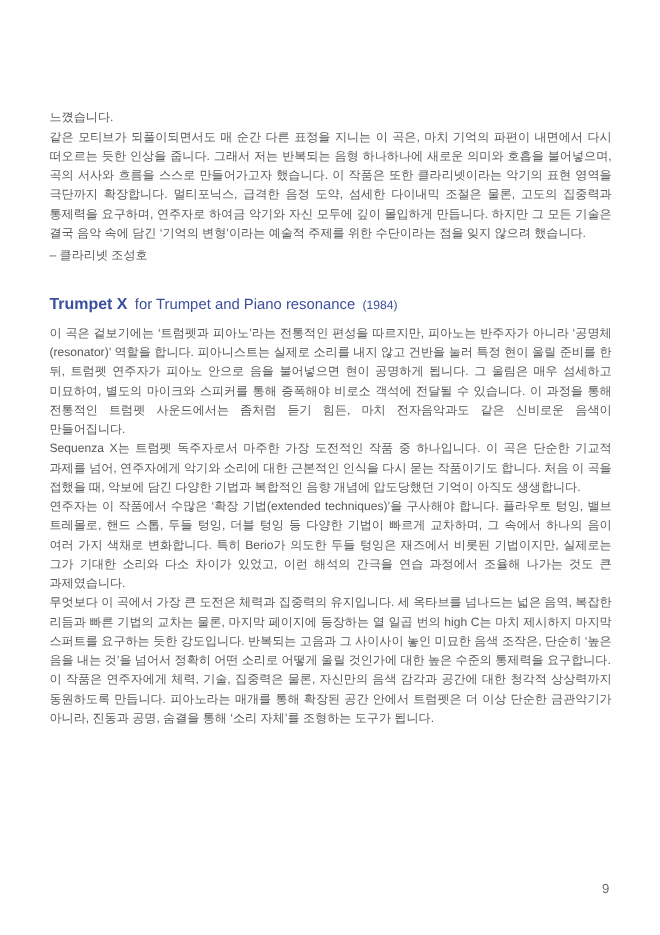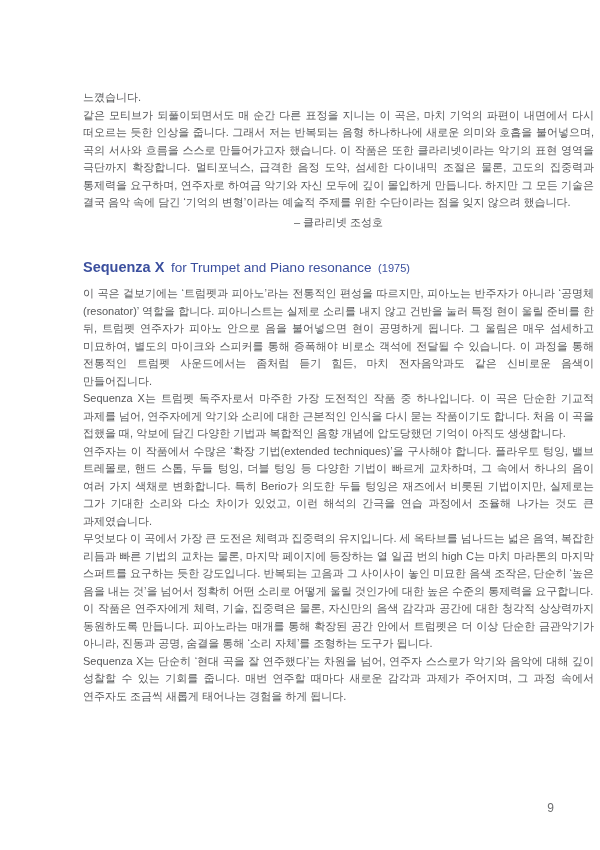--- a/index.html
+++ b/index.html
@@ -10,38 +10,37 @@
   body {
     position: relative;
     width: 600px;
     height: 850px;
     overflow: hidden;
     font-family: "Liberation Sans", sans-serif;
   }
   .content {
     position: absolute;
     left: 45px;
-    top: 89px;
+    top: 99px;
     width: 511px;
     color: #57585a;
-    margin-left: 38px;
   }
   p.body-par {
     margin: 0;
     font-size: 11px;
     line-height: 17.5px;
     text-align: justify;
     word-break: keep-all;
     color: #57585a;
   }
   p.attribution {
     margin: 2px 0 0 0;
     font-size: 11px;
     line-height: 17.5px;
-    text-align: center;
+    text-align: left;
     color: #58595b;
   }
   h2.section-heading {
     margin: 23px 0 7px 0;
     color: #3b4f9e;
     font-weight: normal;
     line-height: 20px;
   }
   h2.section-heading .t-main {
     font-weight: bold;
@@ -66,29 +65,28 @@
 
 <div class="content">
 
   <div>
     <p class="body-par">느꼈습니다.</p>
     <p class="body-par">같은 모티브가 되풀이되면서도 매 순간 다른 표정을 지니는 이 곡은, 마치 기억의 파편이 내면에서 다시 떠오르는 듯한 인상을 줍니다. 그래서 저는 반복되는 음형 하나하나에 새로운 의미와 호흡을 불어넣으며, 곡의 서사와 흐름을 스스로 만들어가고자 했습니다. 이 작품은 또한 클라리넷이라는 악기의 표현 영역을 극단까지 확장합니다. 멀티포닉스, 급격한 음정 도약, 섬세한 다이내믹 조절은 물론, 고도의 집중력과 통제력을 요구하며, 연주자로 하여금 악기와 자신 모두에 깊이 몰입하게 만듭니다. 하지만 그 모든 기술은 결국 음악 속에 담긴 ‘기억의 변형’이라는 예술적 주제를 위한 수단이라는 점을 잊지 않으려 했습니다.</p>
     <p class="attribution">– 클라리넷 조성호</p>
   </div>
 
   <h2 class="section-heading">
-    <span class="t-main">Sequenza X</span>
+    <span class="t-main">Trumpet X</span>
     <span class="t-sub">for Trumpet and Piano resonance</span>
-    <span class="t-year">(1975)</span>
+    <span class="t-year">(1984)</span>
   </h2>
 
   <div>
     <p class="body-par">이 곡은 겉보기에는 ‘트럼펫과 피아노’라는 전통적인 편성을 따르지만, 피아노는 반주자가 아니라 ‘공명체(resonator)’ 역할을 합니다. 피아니스트는 실제로 소리를 내지 않고 건반을 눌러 특정 현이 울릴 준비를 한 뒤, 트럼펫 연주자가 피아노 안으로 음을 불어넣으면 현이 공명하게 됩니다. 그 울림은 매우 섬세하고 미묘하여, 별도의 마이크와 스피커를 통해 증폭해야 비로소 객석에 전달될 수 있습니다. 이 과정을 통해 전통적인 트럼펫 사운드에서는 좀처럼 듣기 힘든, 마치 전자음악과도 같은 신비로운 음색이 만들어집니다.</p>
     <p class="body-par">Sequenza X는 트럼펫 독주자로서 마주한 가장 도전적인 작품 중 하나입니다. 이 곡은 단순한 기교적 과제를 넘어, 연주자에게 악기와 소리에 대한 근본적인 인식을 다시 묻는 작품이기도 합니다. 처음 이 곡을 접했을 때, 악보에 담긴 다양한 기법과 복합적인 음향 개념에 압도당했던 기억이 아직도 생생합니다.</p>
     <p class="body-par">연주자는 이 작품에서 수많은 ‘확장 기법(extended techniques)’을 구사해야 합니다. 플라우토 텅잉, 밸브 트레몰로, 핸드 스톱, 두들 텅잉, 더블 텅잉 등 다양한 기법이 빠르게 교차하며, 그 속에서 하나의 음이 여러 가지 색채로 변화합니다. 특히 Berio가 의도한 두들 텅잉은 재즈에서 비롯된 기법이지만, 실제로는 그가 기대한 소리와 다소 차이가 있었고, 이런 해석의 간극을 연습 과정에서 조율해 나가는 것도 큰 과제였습니다.</p>
-    <p class="body-par">무엇보다 이 곡에서 가장 큰 도전은 체력과 집중력의 유지입니다. 세 옥타브를 넘나드는 넓은 음역, 복잡한 리듬과 빠른 기법의 교차는 물론, 마지막 페이지에 등장하는 열 일곱 번의 high C는 마치 마라톤의 마지막 스퍼트를 요구하는 듯한 강도입니다. 반복되는 고음과 그 사이사이 놓인 미묘한 음색 조작은, 단순히 ‘높은 음을 내는 것’을 넘어서 정확히 어떤 소리로 어떻게 울릴 것인가에 대한 높은 수준의 통제력을 요구합니다.</p>
+    <p class="body-par">무엇보다 이 곡에서 가장 큰 도전은 체력과 집중력의 유지입니다. 세 옥타브를 넘나드는 넓은 음역, 복잡한 리듬과 빠른 기법의 교차는 물론, 마지막 페이지에 등장하는 열 일곱 번의 high C는 마치 제시하지 마지막 스퍼트를 요구하는 듯한 강도입니다. 반복되는 고음과 그 사이사이 놓인 미묘한 음색 조작은, 단순히 ‘높은 음을 내는 것’을 넘어서 정확히 어떤 소리로 어떻게 울릴 것인가에 대한 높은 수준의 통제력을 요구합니다.</p>
     <p class="body-par">이 작품은 연주자에게 체력, 기술, 집중력은 물론, 자신만의 음색 감각과 공간에 대한 청각적 상상력까지 동원하도록 만듭니다. 피아노라는 매개를 통해 확장된 공간 안에서 트럼펫은 더 이상 단순한 금관악기가 아니라, 진동과 공명, 숨결을 통해 ‘소리 자체’를 조형하는 도구가 됩니다.</p>
-    <p class="body-par">Sequenza X는 단순히 ‘현대 곡을 잘 연주했다’는 차원을 넘어, 연주자 스스로가 악기와 음악에 대해 깊이 성찰할 수 있는 기회를 줍니다. 매번 연주할 때마다 새로운 감각과 과제가 주어지며, 그 과정 속에서 연주자도 조금씩 새롭게 태어나는 경험을 하게 됩니다.</p>
   </div>
 
 </div>
 
 <div class="page-number">9</div>
 
 </body></html>

